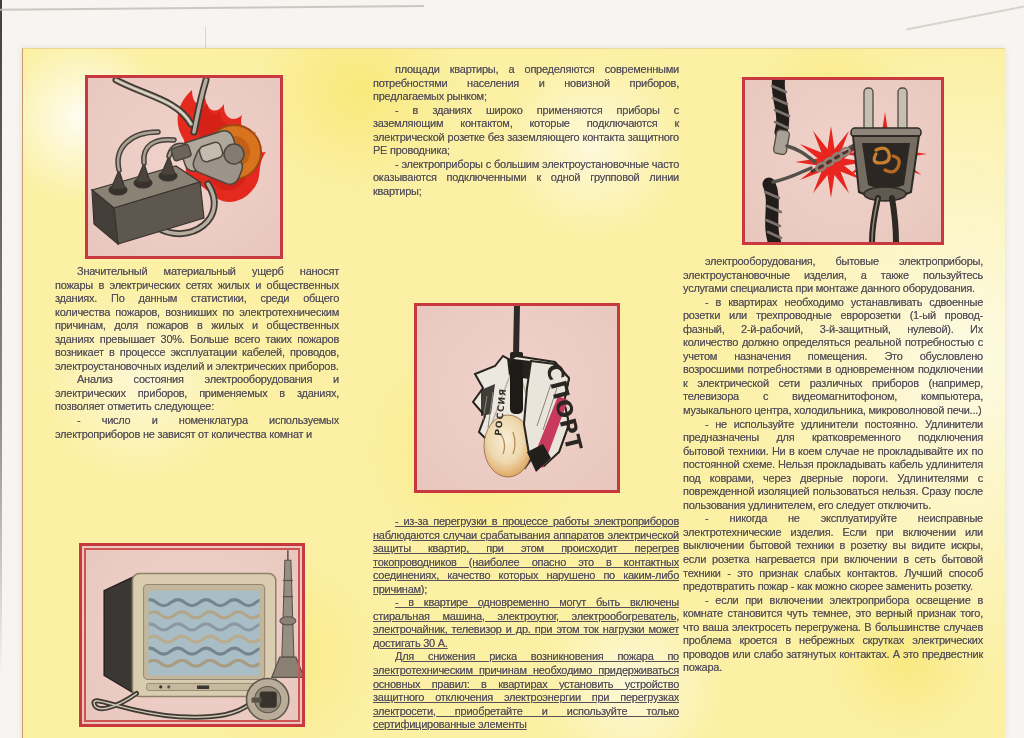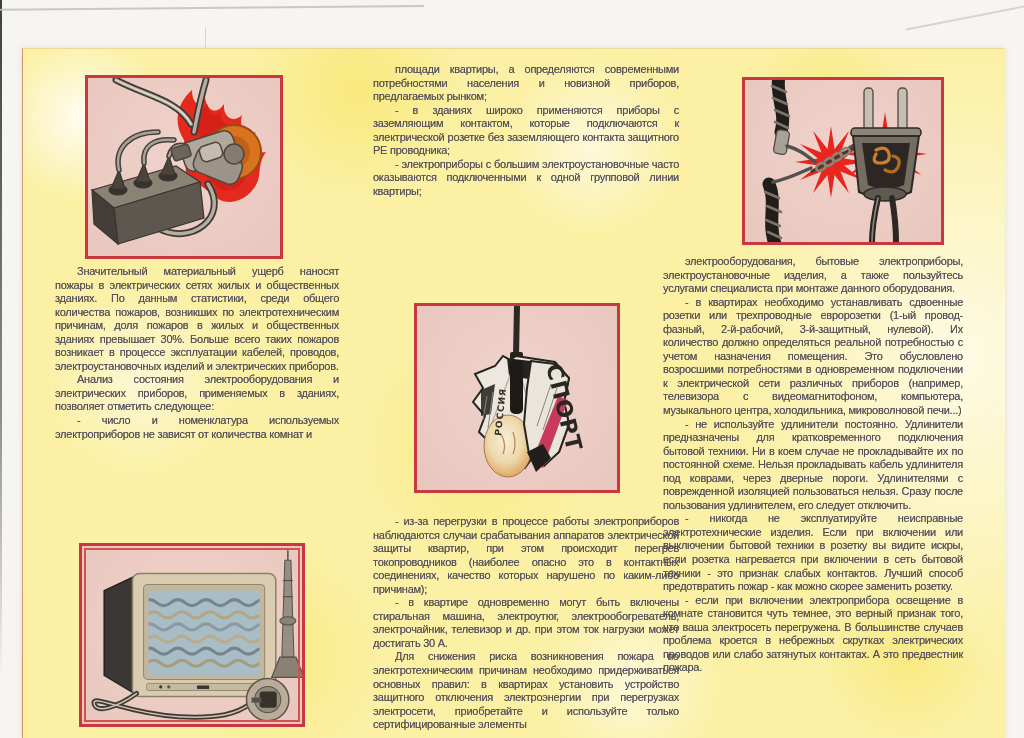--- a/index.html
+++ b/index.html
@@ -217,21 +217,21 @@
           <g stroke="#8d8579" stroke-width="1">
             <line x1="120" y1="120" x2="134" y2="78"></line>
             <line x1="126" y1="124" x2="140" y2="82"></line>
           </g>
           <text transform="translate(129,60) rotate(76)" font-size="22" font-weight="bold" fill="#2a2623" letter-spacing="1">СПОРТ</text>
         </g>
         <text transform="translate(84,130) rotate(-84)" font-size="9" font-weight="bold" fill="#343028" letter-spacing="1">РОССИЯ</text>
       </svg>
     </div>
 
-    <div class="col" style="left:350px;top:466px;width:306px;">
+    <div class="col" style="left:350px;top:466px;width:306px;text-decoration:underline;">
       <p>- из-за перегрузки в процессе работы электроприборов наблюдаются случаи срабатывания аппаратов электрической защиты квартир, при этом происходит перегрев токопроводников (наиболее опасно это в контактных соединениях, качество которых нарушено по каким-либо причинам);</p>
       <p>- в квартире одновременно могут быть включены стиральная машина, электроутюг, электрообогреватель, электрочайник, телевизор и др. при этом ток нагрузки может достигать 30 А.</p>
       <p>Для снижения риска возникновения пожара по электротехническим причинам необходимо придерживаться основных правил: в квартирах установить устройство защитного отключения электроэнергии при перегрузках электросети, приобретайте и используйте только сертифицированные элементы</p>
     </div>
 
     <div class="figure" style="left:719px;top:28px;width:202px;height:168px;">
       <svg viewBox="0 0 196 162">
         <defs>
           <polygon id="star12" points="40,0 14.5,3.9 34.6,20 10.6,10.6 20,34.6 3.9,14.5 0,40 -3.9,14.5 -20,34.6
                    -10.6,10.6 -34.6,20 -14.5,3.9 -40,0 -14.5,-3.9 -34.6,-20 -10.6,-10.6 -20,-34.6 -3.9,-14.5
@@ -285,21 +285,21 @@
           <ellipse cx="140" cy="114" rx="21" ry="7" fill="#5f594f" stroke="#2e2a26" stroke-width="1.5"></ellipse>
           <g fill="none" stroke-linecap="round">
             <path d="M133,118 C129,136 127,148 127,162" stroke="#2c2823" stroke-width="6"></path>
             <path d="M147,118 C150,136 151,148 151,162" stroke="#2c2823" stroke-width="6"></path>
             <path d="M133,118 C129,136 127,148 127,162" stroke="#8d8579" stroke-width="1.6"></path>
           </g>
         </g>
       </svg>
     </div>
 
-    <div class="col" style="left:640px;top:206px;width:300px;">
+    <div class="col" style="left:660px;top:206px;width:300px;">
       <p>электрооборудования, бытовые электроприборы, электроустановочные изделия, а также пользуйтесь услугами специалиста при монтаже данного оборудования.</p>
       <p>- в квартирах необходимо устанавливать сдвоенные розетки или трехпроводные евророзетки (1-ый провод-фазный, 2-й-рабочий, 3-й-защитный, нулевой). Их количество должно определяться реальной потребностью с учетом назначения помещения. Это обусловлено возросшими потребностями в одновременном подключении к электрической сети различных приборов (например, телевизора с видеомагнитофоном, компьютера, музыкального центра, холодильника, микроволновой печи...)</p>
       <p>- не используйте удлинители постоянно. Удлинители предназначены для кратковременного подключения бытовой техники. Ни в коем случае не прокладывайте их по постоянной схеме. Нельзя прокладывать кабель удлинителя под коврами, через дверные пороги. Удлинителями с поврежденной изоляцией пользоваться нельзя. Сразу после пользования удлинителем, его следует отключить.</p>
       <p>- никогда не эксплуатируйте неисправные электротехнические изделия. Если при включении или выключении бытовой техники в розетку вы видите искры, если розетка нагревается при включении в сеть бытовой техники - это признак слабых контактов. Лучший способ предотвратить пожар - как можно скорее заменить розетку.</p>
       <p>- если при включении электроприбора освещение в комнате становится чуть темнее, это верный признак того, что ваша электросеть перегружена. В большинстве случаев проблема кроется в небрежных скрутках электрических проводов или слабо затянутых контактах. А это предвестник пожара.</p>
     </div>
 
   </div>
 </div>
 

